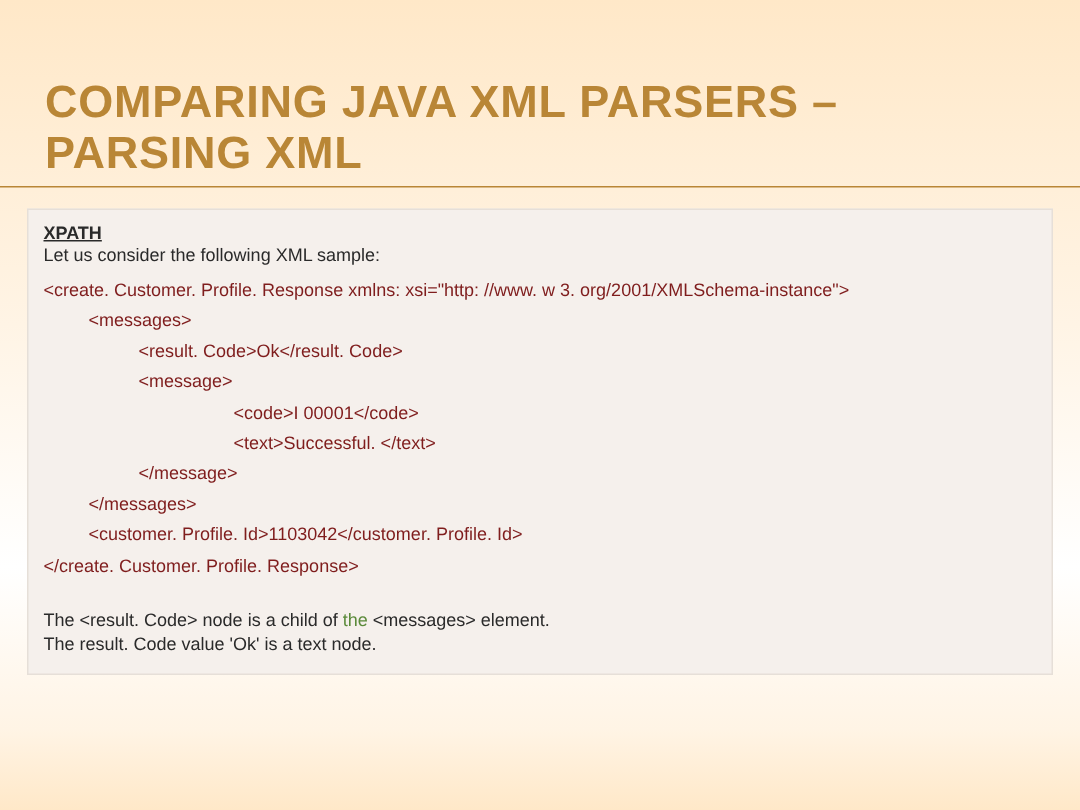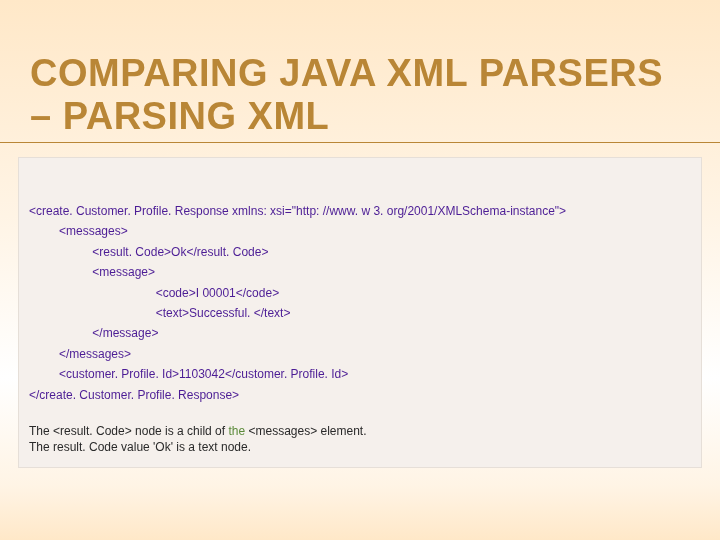--- a/index.html
+++ b/index.html
@@ -10,21 +10,21 @@
     font-family: Verdana, Geneva, sans-serif;
     overflow: hidden;
   }
   .slide {
     width: 100%;
     height: 100%;
     padding: 0;
   }
   .title {
     font-family: Impact, 'Arial Narrow Bold', sans-serif;
-    font-size: 38px;
+    font-size: 30px;
     letter-spacing: 0.5px;
     color: #b98636;
     padding: 52px 30px 4px 30px;
     border-bottom: 1px solid #b98636;
     margin-bottom: 0;
   }
   .content-box {
     margin: 14px 18px 0 18px;
     background: #f5f0ec;
     border: 1px solid #e6dfd8;
@@ -36,42 +36,44 @@
     font-size: 12px;
     color: #2a2a2a;
   }
   .intro {
     font-size: 12px;
     color: #2a2a2a;
     margin-top: 1px;
   }
   .xml-block {
     font-size: 12px;
-    color: #4c1d95;
+    color: #7f1d1d;
     line-height: 1.7;
-    margin-top: 35px;
+    margin-top: 6px;
     white-space: pre;
     font-family: Verdana, Geneva, sans-serif;
   }
   .notes {
     font-size: 12px;
     color: #2a2a2a;
     margin-top: 18px;
     line-height: 1.35;
   }
   .notes .kw1 { color: #c06a28; }
   .notes .kw2 { color: #5b8a3a; text-align: right; }
 </style>
 </head>
 <body>
 
 <div class="slide">
   <h1 class="title">COMPARING JAVA XML PARSERS – PARSING XML</h1>
 
   <div class="content-box">
+    <div class="section-label">XPATH</div>
+    <div class="intro">Let us consider the following XML sample:</div>
 
     <div class="xml-block">&lt;create. Customer. Profile. Response xmlns: xsi="http: //www. w 3. org/2001/XMLSchema-instance"&gt;
          &lt;messages&gt;
                    &lt;result. Code&gt;Ok&lt;/result. Code&gt;
                    &lt;message&gt;
                                       &lt;code&gt;I 00001&lt;/code&gt;
                                       &lt;text&gt;Successful. &lt;/text&gt;
                    &lt;/message&gt;
          &lt;/messages&gt;
          &lt;customer. Profile. Id&gt;1103042&lt;/customer. Profile. Id&gt;

